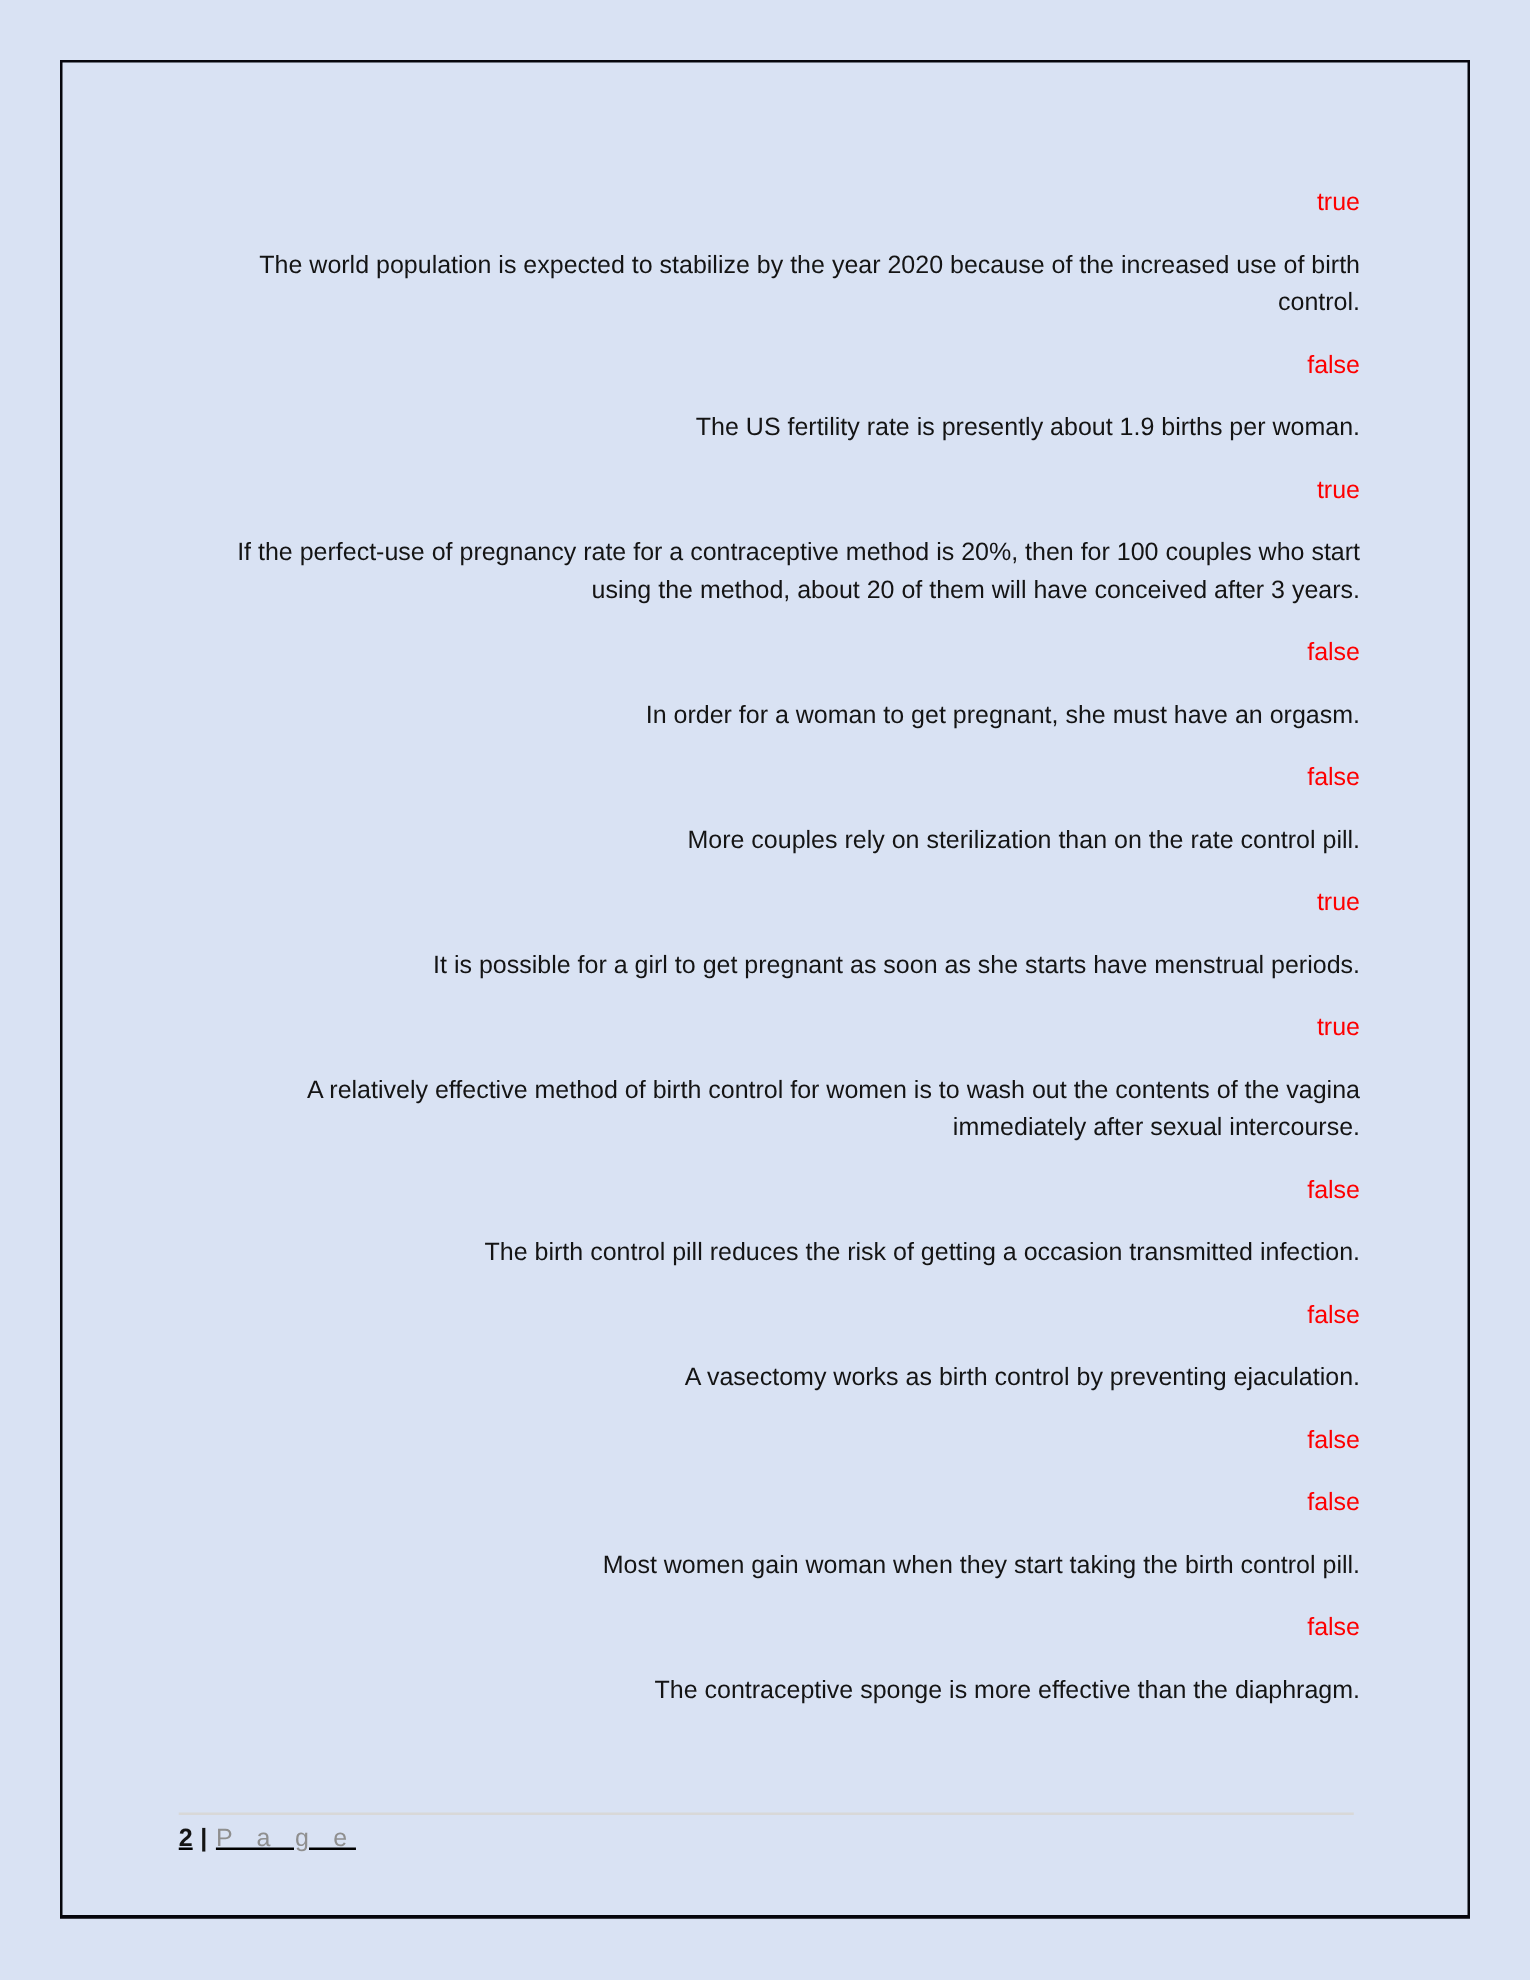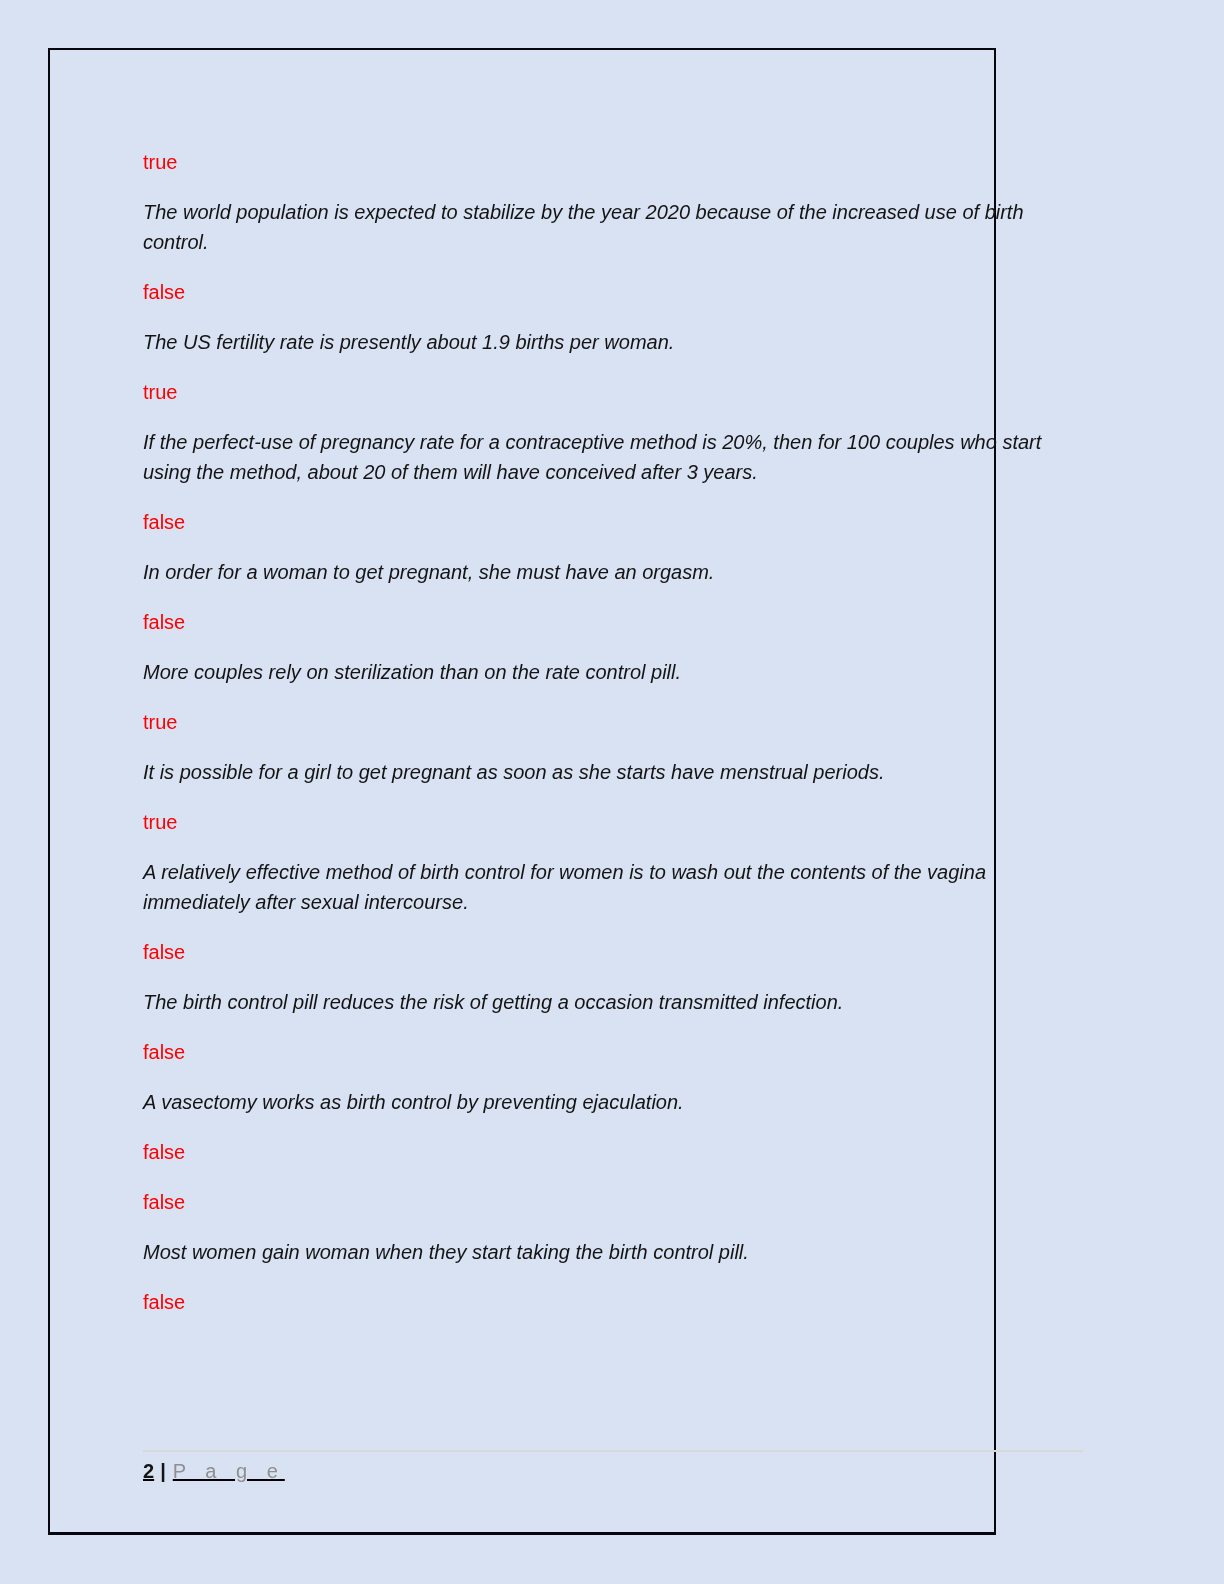--- a/index.html
+++ b/index.html
@@ -13,34 +13,35 @@
   *{box-sizing:border-box;}
   html,body{
     margin:0;padding:0;
     width:1224px;height:1584px;
     background:var(--bg);
     font-family:"Liberation Sans", sans-serif;
   }
   .canvas{position:relative;width:1224px;height:1584px;overflow:hidden;}
   .page-frame{
     position:absolute;left:48px;top:48px;
-    width:948px;height:1487px;
+    width:1128px;height:1487px;
     border:2px solid var(--border);
     border-bottom-width:3px;
+    text-align:right;
   }
   .content{
     position:absolute;left:93px;top:97px;width:945px;
   }
   .content p{
     margin:0 0 20px 0;
     font-size:20px;
     line-height:30px;
   }
   p.answer{color:var(--answer);}
-  p.question{color:var(--question);font-style:italic;}
+  p.question{color:var(--question);}
   .footer-rule{
     position:absolute;left:93px;top:1400px;
     width:940px;height:2px;
     background:var(--footer-rule);
   }
   .footer-text{
     position:absolute;left:93px;top:1408px;
     font-size:20px;line-height:26px;
     white-space:nowrap;
     text-decoration:underline;
@@ -70,20 +71,21 @@
         <p class="answer">true</p>
         <p class="question">A relatively effective method of birth control for women is to wash out the contents of the vagina immediately after sexual intercourse.</p>
         <p class="answer">false</p>
         <p class="question">The birth control pill reduces the risk of getting a occasion transmitted infection.</p>
         <p class="answer">false</p>
         <p class="question">A vasectomy works as birth control by preventing ejaculation.</p>
         <p class="answer">false</p>
         <p class="answer">false</p>
         <p class="question">Most women gain woman when they start taking the birth control pill.</p>
         <p class="answer">false</p>
+        <p class="question">The contraceptive sponge is more effective than the diaphragm.</p>
       </div>
 
     <div class="footer-rule"></div>
     <div class="footer-text">
       <span class="page-num">2</span><span class="sep">|</span><span class="page-label">P a g e</span>
     </div>
   </div>
 </div>
 
 </body></html>

